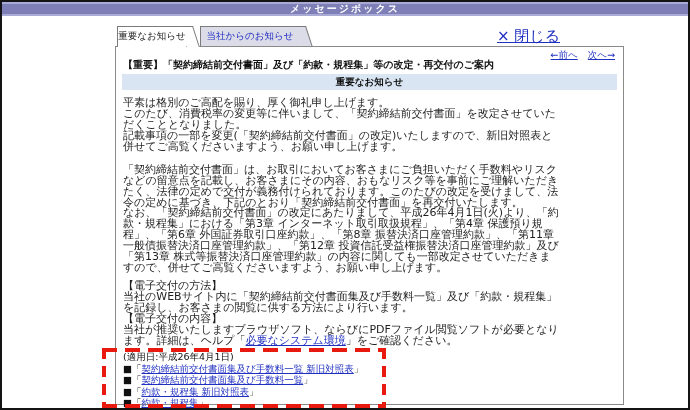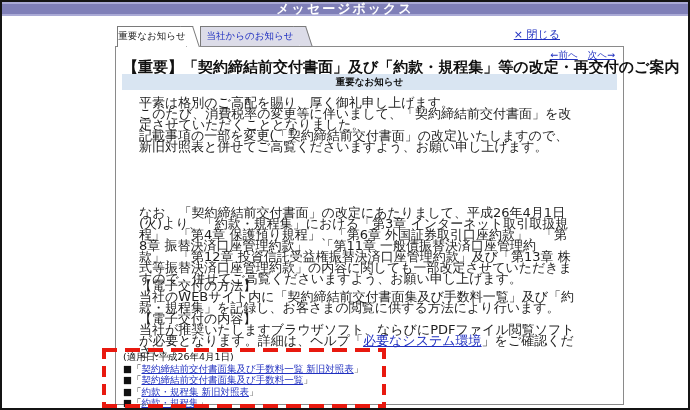--- a/index.html
+++ b/index.html
@@ -1,48 +1,48 @@
 <!DOCTYPE html>
 <html><head>
 <meta charset="utf-8">
 <style>
   html,body{margin:0;padding:0;background:#e9e9e9;}
   .screen{position:relative;width:690px;height:410px;box-sizing:border-box;border:2px solid #141414;
     background:#fff;font-family:"DejaVu Sans",sans-serif;overflow:hidden;}
   
   .titlebar{position:absolute;left:0;top:0;width:100%;height:14px;
     background:linear-gradient(to bottom,#aaaad6 0,#aaaad6 2px,#7f7fb8 2px,#7f7fb8 12px,#aaaad6 12px,#aaaad6 14px);}
-  .titlebar-text{display:block;text-align:center;font-size:13px;font-weight:bold;color:#ffffff;
+  .titlebar-text{display:block;text-align:center;font-size:10px;font-weight:bold;color:#ffffff;
     line-height:14px;letter-spacing:2px;}
   
   .tab{position:absolute;top:24px;height:21px;cursor:pointer;}
   .tab-bg{position:absolute;left:0;top:0;bottom:0;right:11px;background:#fff;
     border:1px solid #7a7a7a;border-right:none;border-bottom:none;}
   .tab-slant{position:absolute;top:0;bottom:0;right:4px;width:12px;background:#fff;
     border-top:1px solid #7a7a7a;border-right:1px solid #7a7a7a;
     transform:skewX(18deg);transform-origin:top left;}
   .tab-label{position:relative;display:block;text-align:center;line-height:20px;font-size:9.5px;
     color:#222;padding-right:10px;z-index:1;}
   .tab-active{z-index:4;}
   .tab-inactive{z-index:2;height:20px;margin-left:8px;}
   .tab-inactive .tab-bg,.tab-inactive .tab-slant{background:#dcdce8;}
   .tab-inactive .tab-label{color:#2030c0;}
   
-  .close-link{position:absolute;top:25px;right:128px;font-size:11px;color:#2030c0;
+  .close-link{position:absolute;top:25px;right:128px;font-size:15px;color:#2030c0;
     text-decoration:underline;cursor:pointer;z-index:3;}
   
   .panel{position:absolute;left:113px;top:44px;width:509px;height:359px;box-sizing:border-box;
     border:1px solid #8a8a8a;background:#fff;}
   .pager{position:absolute;top:2px;right:8px;font-size:9.5px;z-index:1;}
   .pager a{color:#2030c0;text-decoration:underline;margin-left:7px;cursor:pointer;}
-  .heading{position:absolute;top:11px;left:7px;font-size:15px;font-weight:bold;color:#111;white-space:nowrap;}
+  .heading{position:absolute;top:11px;left:7px;font-size:10px;font-weight:bold;color:#111;white-space:nowrap;}
   .banner{position:absolute;top:27px;left:6px;right:6px;height:16px;background:#d9e5f2;
     font-size:9.5px;font-weight:bold;color:#111;text-align:center;line-height:16px;}
-  .para{position:absolute;left:7px;width:436px;font-size:13px;line-height:11px;color:#1d1d1d;
-    white-space:pre-line;word-break:break-all;margin-left:16px;}
+  .para{position:absolute;left:7px;width:436px;font-size:11px;line-height:11px;color:#1d1d1d;
+    white-space:pre-line;word-break:break-all;}
   .p1{top:50px;} .p2{top:117px;} .p3{top:160px;}
   .p4a{top:233px;} .p4b{top:244px;} .p4c{top:266px;} .p4d{top:277px;white-space:normal;}
   .inline-link{color:#2030c0;text-decoration:underline;cursor:pointer;}
   
   .doc-list{position:absolute;top:304px;left:7px;font-size:9.5px;line-height:11.5px;color:#111;}
   .doc-item{height:11.5px;white-space:nowrap;}
   .doc-link{color:#2030c0;text-decoration:underline;cursor:pointer;}
   
   .red-box{position:absolute;left:100px;top:346px;width:284px;height:60px;z-index:6;pointer-events:none;
     background:
@@ -83,20 +83,21 @@
       <a>次へ→</a>
     </div>
 
     <div class="heading">【重要】「契約締結前交付書面」及び「約款・規程集」等の改定・再交付のご案内</div>
 
     <div class="banner">重要なお知らせ</div>
 
     <div class="para p1">平素は格別のご高配を賜り、厚く御礼申し上げます。
 このたび、消費税率の変更等に伴いまして、「契約締結前交付書面」を改定させていただくこととなりました。
 記載事項の一部を変更(「契約締結前交付書面」の改定)いたしますので、新旧対照表と併せてご高覧くださいますよう、お願い申し上げます。</div>
+    <div class="para p2">「契約締結前交付書面」は、お取引においてお客さまにご負担いただく手数料やリスクなどの留意点を記載し、お客さまにその内容、おもなリスク等を事前にご理解いただきたく、法律の定めで交付が義務付けられております。このたびの改定を受けまして、法令の定めに基づき、下記のとおり「契約締結前交付書面」を再交付いたします。</div>
     <div class="para p3">なお、「契約締結前交付書面」の改定にあたりまして、平成26年4月1日(火)より、「約款・規程集」における「第3章 インターネット取引取扱規程」、「第4章 保護預り規程」、「第6章 外国証券取引口座約款」、「第8章 振替決済口座管理約款」、「第11章 一般債振替決済口座管理約款」、「第12章 投資信託受益権振替決済口座管理約款」及び「第13章 株式等振替決済口座管理約款」の内容に関しても一部改定させていただきますので、併せてご高覧くださいますよう、お願い申し上げます。</div>
 
     <div class="para p4a">【電子交付の方法】</div>
     <div class="para p4b">当社のWEBサイト内に「契約締結前交付書面集及び手数料一覧」及び「約款・規程集」を記録し、お客さまの閲覧に供する方法により行います。</div>
     <div class="para p4d"><span>当社が推奨いたしますブラウザソフト、ならびにPDFファイル閲覧ソフトが必要となります。詳細は、ヘルプ「</span><a class="inline-link">必要なシステム環境</a><span>」をご確認ください。</span></div>
     <div class="para p4c">【電子交付の内容】</div>
 
     <div class="doc-list">
       <div class="doc-item">(適用日:平成26年4月1日)</div>
       <div class="doc-item"><span>■「</span><a class="doc-link">契約締結前交付書面集及び手数料一覧 新旧対照表</a><span>」</span></div>

